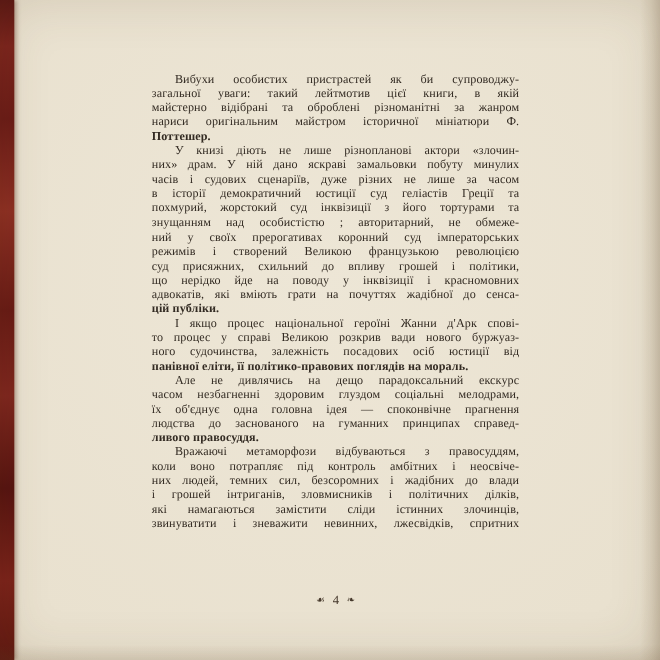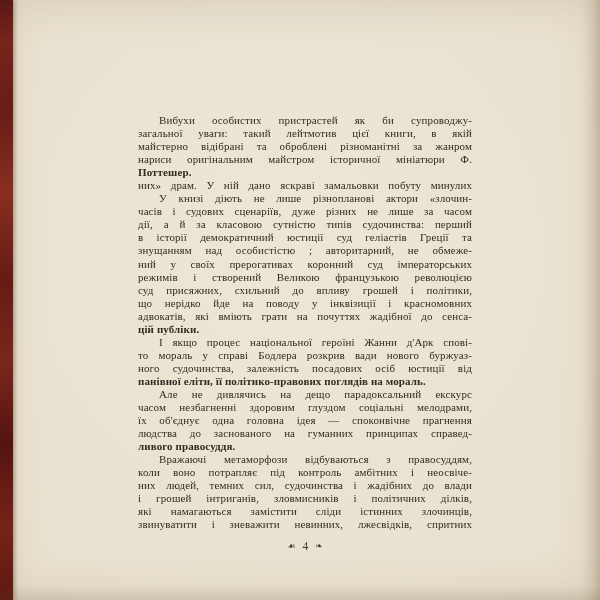--- a/index.html
+++ b/index.html
@@ -31,21 +31,20 @@
   }
   .vignette {
     position: absolute; inset: 0; pointer-events: none;
     box-shadow: inset 0 0 46px rgba(92, 70, 40, 0.16);
   }
   .text-block {
     position: absolute; left: 138px; top: 66px; width: 334px;
     color: #332b23;
     font-size: 11px; line-height: 13.06px;
     letter-spacing: 0.1px;
-    margin-top: 48px;
   }
   .paragraph { margin: 0; }
   .line {
     height: 13.06px;
     text-align: justify;
     text-align-last: justify;
     white-space: nowrap;
   }
   .line.first { text-indent: 21px; }
   .line.end { text-align-last: left; white-space: normal; font-weight: bold; }
@@ -70,50 +69,50 @@
 
   <div class="text-block">
       <div class="paragraph">
         <div class="line first">Вибухи особистих пристрастей як би супроводжу-</div>
         <div class="line">загальної уваги: такий лейтмотив цієї книги, в якій</div>
         <div class="line">майстерно відібрані та оброблені різноманітні за жанром</div>
         <div class="line">нариси оригінальним майстром історичної мініатюри Ф.</div>
         <div class="line end">Поттешер.</div>
       </div>
       <div class="paragraph">
+        <div class="line first">У книзі діють не лише різнопланові актори «злочин-</div>
         <div class="line">них» драм. У ній дано яскраві замальовки побуту минулих</div>
-        <div class="line first">У книзі діють не лише різнопланові актори «злочин-</div>
         <div class="line">часів і судових сценаріїв, дуже різних не лише за часом</div>
-        <div class="line">дії, а й за класовою сутністю типів судочинства: перший</div>
         <div class="line">в історії демократичний юстиції суд геліастів Греції та</div>
+        <div class="line">похмурий, жорстокий суд інквізиції з його тортурами та</div>
         <div class="line">знущанням над особистістю ; авторитарний, не обмеже-</div>
         <div class="line">ний у своїх прерогативах коронний суд імператорських</div>
         <div class="line">режимів і створений Великою французькою революцією</div>
         <div class="line">суд присяжних, схильний до впливу грошей і політики,</div>
         <div class="line">що нерідко йде на поводу у інквізиції і красномовних</div>
         <div class="line">адвокатів, які вміють грати на почуттях жадібної до сенса-</div>
         <div class="line end">цій публіки.</div>
       </div>
       <div class="paragraph">
         <div class="line first">І якщо процес національної героїні Жанни д'Арк спові-</div>
-        <div class="line">то мораль у справі Бодлера розкрив вади нового буржуаз-</div>
+        <div class="line">то процес у справі Великою розкрив вади нового буржуаз-</div>
         <div class="line">ного судочинства, залежність посадових осіб юстиції від</div>
         <div class="line end">панівної еліти, її політико-правових поглядів на мораль.</div>
       </div>
       <div class="paragraph">
         <div class="line first">Але не дивлячись на дещо парадоксальний екскурс</div>
         <div class="line">часом незбагненні здоровим глуздом соціальні мелодрами,</div>
         <div class="line">їх об'єднує одна головна ідея — споконвічне прагнення</div>
         <div class="line">людства до заснованого на гуманних принципах справед-</div>
         <div class="line end">ливого правосуддя.</div>
       </div>
       <div class="paragraph">
         <div class="line first">Вражаючі метаморфози відбуваються з правосуддям,</div>
         <div class="line">коли воно потрапляє під контроль амбітних і неосвіче-</div>
-        <div class="line">них людей, темних сил, судочинства і жадібних до влади</div>
+        <div class="line">них людей, темних сил, безсоромних і жадібних до влади</div>
         <div class="line">і грошей інтриганів, зловмисників і політичних ділків,</div>
         <div class="line">які намагаються замістити сліди істинних злочинців,</div>
         <div class="line">звинуватити і зневажити невинних, лжесвідків, спритних</div>
       </div>
     </div>
 
   <div class="page-footer">
     <span class="orn">☙</span><span class="num">4</span><span class="orn">❧</span>
   </div>
 

